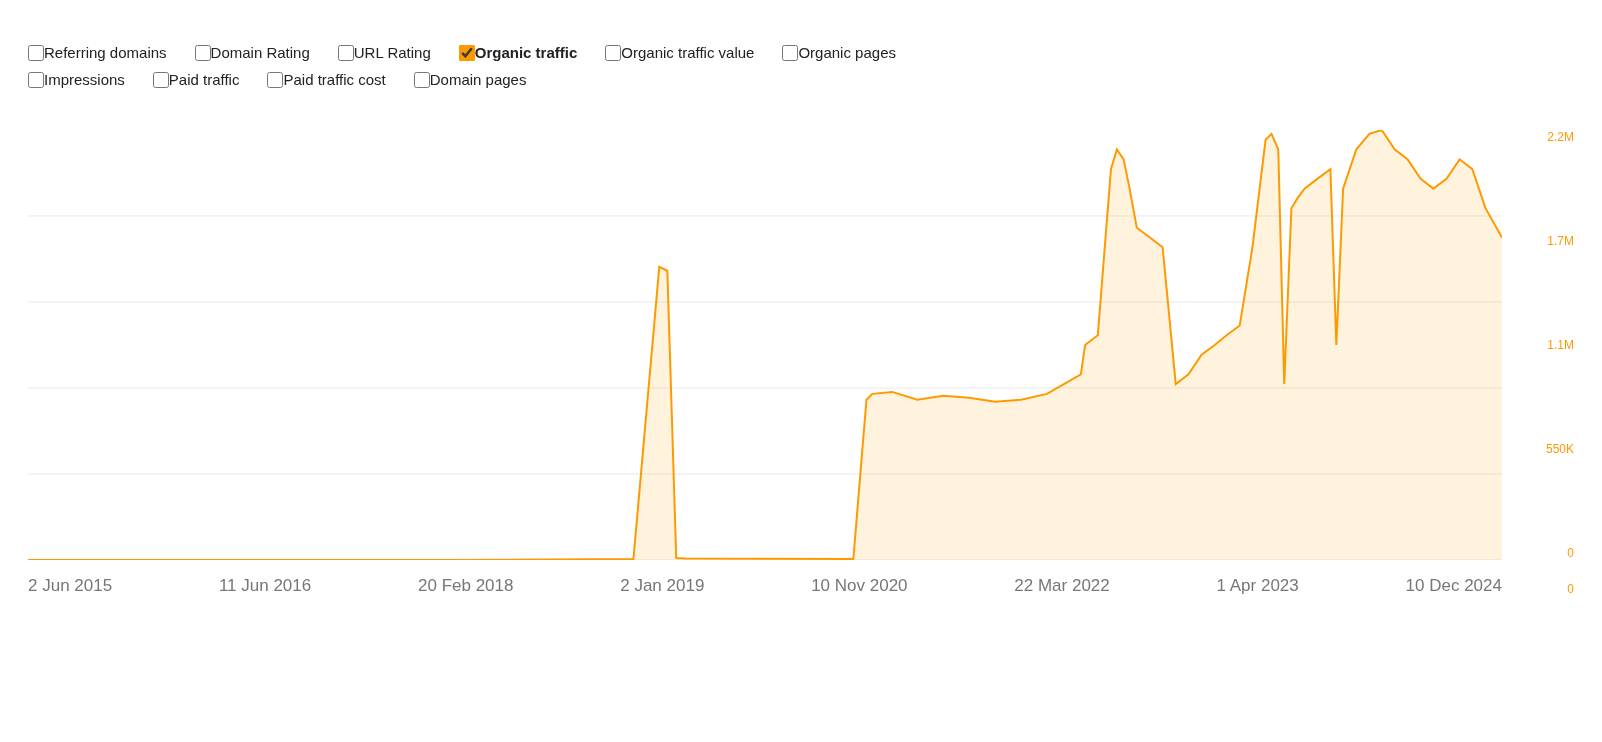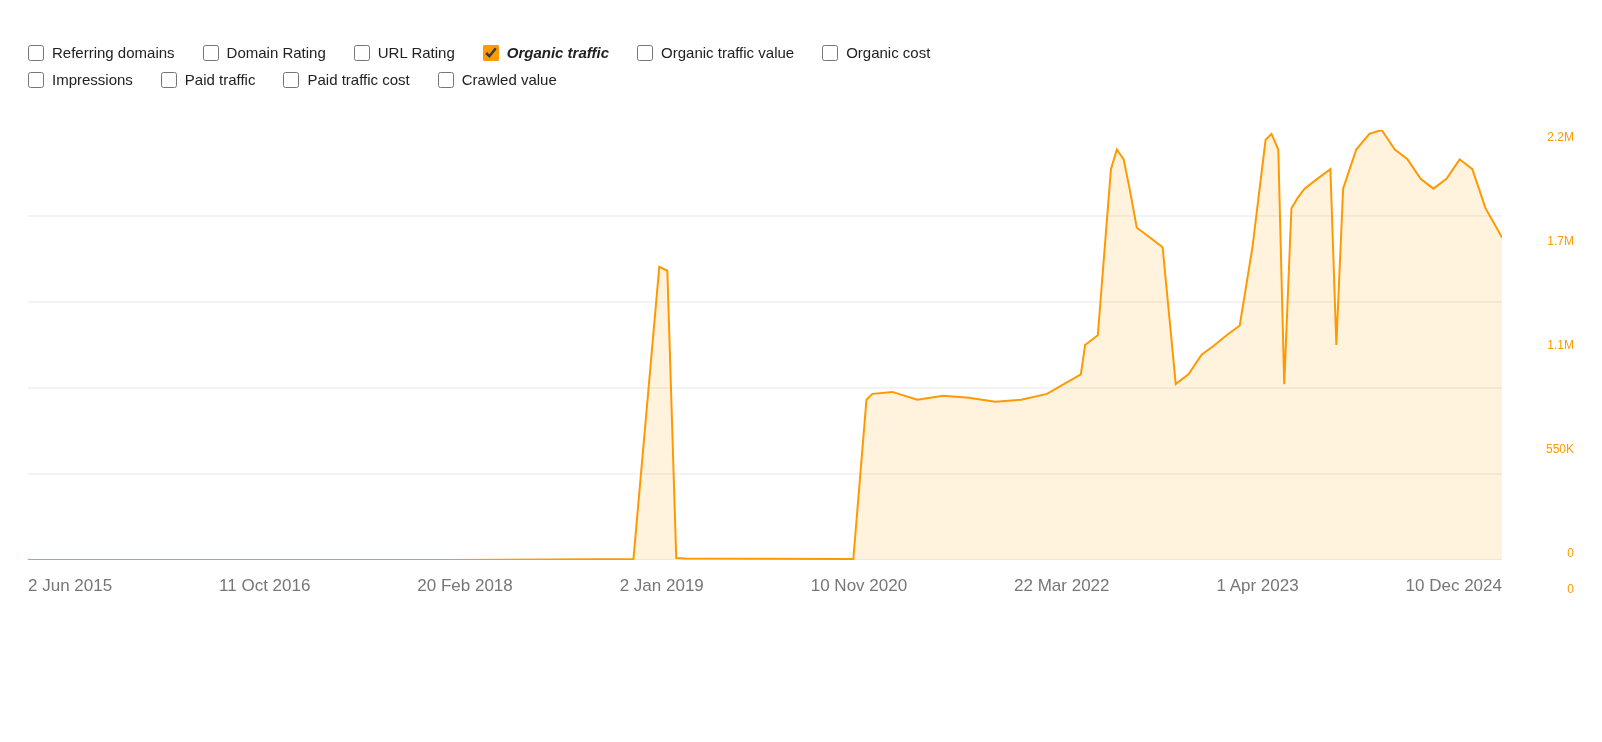--- a/index.html
+++ b/index.html
@@ -35,36 +35,34 @@
     .checkbox-row {
       display: flex;
       align-items: center;
       gap: 28px;
       margin-bottom: 10px;
       flex-wrap: wrap;
     }
     .checkbox-item {
       display: flex;
       align-items: center;
-      gap: 8px;
       cursor: pointer;
     }
     .checkbox-item input[type="checkbox"] {
       width: 16px;
       height: 16px;
       accent-color: #f90;
       cursor: pointer;
     }
     .checkbox-label {
       font-size: 15px;
       color: #222;
     }
     .checkbox-label.checked {
       font-weight: 700;
-      font-style: italic;
     }
     .chart-area {
       position: relative;
       width: 100%;
       height: 490px;
     }
     .chart-legend {
       position: absolute;
       top: 0;
       right: 0;
@@ -147,39 +145,39 @@
         <div class="checkbox-item">
           <input type="checkbox" checked="" style="">
           <span class="checkbox-label checked">Organic traffic</span>
         </div>
         <div class="checkbox-item">
           <input type="checkbox" style="">
           <span class="checkbox-label">Organic traffic value</span>
         </div>
         <div class="checkbox-item">
           <input type="checkbox" style="">
-          <span class="checkbox-label">Organic cost</span>
+          <span class="checkbox-label">Organic pages</span>
         </div>
       </div>
     <div class="checkbox-row" id="row2-container">
         <div class="checkbox-item">
           <input type="checkbox" style="">
           <span class="checkbox-label">Impressions</span>
         </div>
         <div class="checkbox-item">
           <input type="checkbox" style="">
           <span class="checkbox-label">Paid traffic</span>
         </div>
         <div class="checkbox-item">
           <input type="checkbox" style="">
           <span class="checkbox-label">Paid traffic cost</span>
         </div>
         <div class="checkbox-item">
           <input type="checkbox" style="">
-          <span class="checkbox-label">Crawled value</span>
+          <span class="checkbox-label">Domain pages</span>
         </div>
       </div>
   </div>
 
   <div class="chart-area">
     <div class="chart-legend"></div>
 
     <div class="y-axis-labels" id="y-axis-container">
         <span class="y-label">2.2M</span>
         <span class="y-label">1.7M</span>
@@ -198,21 +196,21 @@
         <line x1="0" y1="430" x2="1480" y2="430" stroke="#e8e8e8" stroke-width="1"></line>
 
         <path id="chart-fill" fill="rgba(255,165,0,0.13)" stroke="none" d="M 0 430 L 0 430 L 211.42857142857142 430 L 422.85714285714283 430 L 607.9103190572004 429.02272727272725 L 633.8603046852544 136.8181818181818 L 641.9430870939925 140.72727272727275 L 650.8766887036504 428.04545454545456 L 660.2356999137683 428.43636363636364 L 828.6979016958896 429.02272727272725 L 841.8855993101465 269.72727272727275 L 847.8413337165852 263.8636363636364 L 867.8355849382006 261.9090909090909 L 892.9347513653348 269.72727272727275 L 918.8847369933889 265.8181818181818 L 944.8347226214429 267.77272727272725 L 971.2101178499569 271.6818181818182 L 997.1601034780109 269.72727272727275 L 1023.110089106065 263.8636363636364 L 1057.142857142857 244.3181818181818 L 1061.3969531474563 215 L 1074.1592411612532 205.22727272727275 L 1087.3469387755104 39.09090909090912 L 1093.3026731819489 19.545454545454504 L 1100.1092267893073 29.318181818181813 L 1106.0649611957458 58.636363636363626 L 1113.2969244035644 97.72727272727275 L 1126.4846220178213 107.5 L 1139.2469100316184 117.27272727272725 L 1152.4346076458753 254.0909090909091 L 1165.1968956596725 244.3181818181818 L 1178.3845932739293 224.77272727272725 L 1191.5722908881862 215 L 1203.4837597010635 205.22727272727275 L 1216.6714573153204 195.45454545454547 L 1229.4337453291175 117.27272727272725 L 1242.6214429433744 9.772727272727252 L 1248.5771773498132 3.909090909090878 L 1255.3837309571716 19.545454545454504 L 1261.3394653636103 254.0909090909091 L 1268.5714285714284 78.18181818181819 L 1274.5271629778672 68.40909090909088 L 1281.7591261856855 58.636363636363626 L 1294.5214141994825 48.863636363636374 L 1307.7091118137396 39.09090909090912 L 1313.6648462201783 215 L 1320.4713998275365 58.636363636363626 L 1333.6590974417936 19.545454545454504 L 1346.8467950560505 3.909090909090878 L 1359.1836734693877 0 L 1372.3713710836446 19.545454545454504 L 1385.1336590974418 29.318181818181813 L 1398.3213567116986 48.863636363636374 L 1411.0836447254958 58.636363636363626 L 1424.2713423397527 48.863636363636374 L 1437.4590399540098 29.318181818181813 L 1450.2213279678067 39.09090909090912 L 1463.4090255820638 78.18181818181819 L 1480 107.5 L 1480 430 Z"></path>
 
         <path id="chart-line" fill="none" stroke="#f90" stroke-width="2" d="M 0 430 L 211.42857142857142 430 L 422.85714285714283 430 L 607.9103190572004 429.02272727272725 L 633.8603046852544 136.8181818181818 L 641.9430870939925 140.72727272727275 L 650.8766887036504 428.04545454545456 L 660.2356999137683 428.43636363636364 L 828.6979016958896 429.02272727272725 L 841.8855993101465 269.72727272727275 L 847.8413337165852 263.8636363636364 L 867.8355849382006 261.9090909090909 L 892.9347513653348 269.72727272727275 L 918.8847369933889 265.8181818181818 L 944.8347226214429 267.77272727272725 L 971.2101178499569 271.6818181818182 L 997.1601034780109 269.72727272727275 L 1023.110089106065 263.8636363636364 L 1057.142857142857 244.3181818181818 L 1061.3969531474563 215 L 1074.1592411612532 205.22727272727275 L 1087.3469387755104 39.09090909090912 L 1093.3026731819489 19.545454545454504 L 1100.1092267893073 29.318181818181813 L 1106.0649611957458 58.636363636363626 L 1113.2969244035644 97.72727272727275 L 1126.4846220178213 107.5 L 1139.2469100316184 117.27272727272725 L 1152.4346076458753 254.0909090909091 L 1165.1968956596725 244.3181818181818 L 1178.3845932739293 224.77272727272725 L 1191.5722908881862 215 L 1203.4837597010635 205.22727272727275 L 1216.6714573153204 195.45454545454547 L 1229.4337453291175 117.27272727272725 L 1242.6214429433744 9.772727272727252 L 1248.5771773498132 3.909090909090878 L 1255.3837309571716 19.545454545454504 L 1261.3394653636103 254.0909090909091 L 1268.5714285714284 78.18181818181819 L 1274.5271629778672 68.40909090909088 L 1281.7591261856855 58.636363636363626 L 1294.5214141994825 48.863636363636374 L 1307.7091118137396 39.09090909090912 L 1313.6648462201783 215 L 1320.4713998275365 58.636363636363626 L 1333.6590974417936 19.545454545454504 L 1346.8467950560505 3.909090909090878 L 1359.1836734693877 0 L 1372.3713710836446 19.545454545454504 L 1385.1336590974418 29.318181818181813 L 1398.3213567116986 48.863636363636374 L 1411.0836447254958 58.636363636363626 L 1424.2713423397527 48.863636363636374 L 1437.4590399540098 29.318181818181813 L 1450.2213279678067 39.09090909090912 L 1463.4090255820638 78.18181818181819 L 1480 107.5"></path>
       </svg>
     </div>
 
     <div class="x-axis-labels" id="x-axis-container">
         <span class="x-label">2 Jun 2015</span>
-        <span class="x-label">11 Oct 2016</span>
+        <span class="x-label">11 Jun 2016</span>
         <span class="x-label">20 Feb 2018</span>
         <span class="x-label">2 Jan 2019</span>
         <span class="x-label">10 Nov 2020</span>
         <span class="x-label">22 Mar 2022</span>
         <span class="x-label">1 Apr 2023</span>
         <span class="x-label">10 Dec 2024</span>
       </div>
 
     <div class="zero-label">0</div>
   </div>

